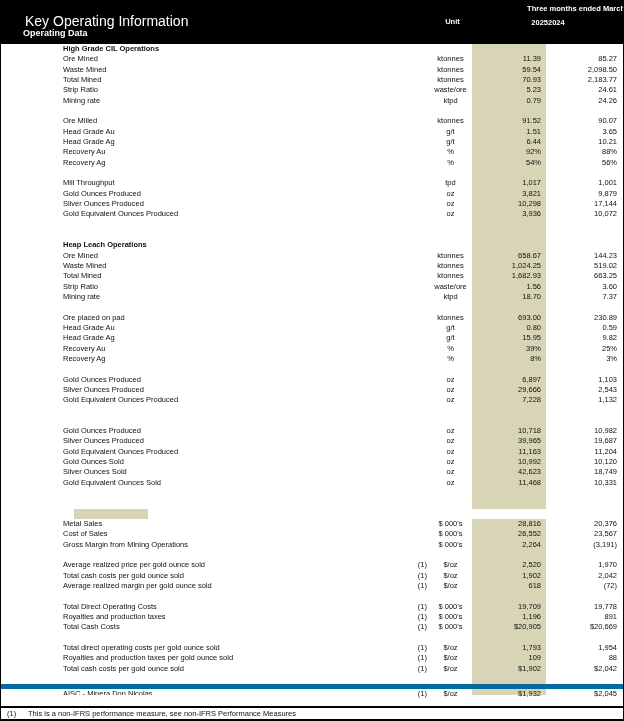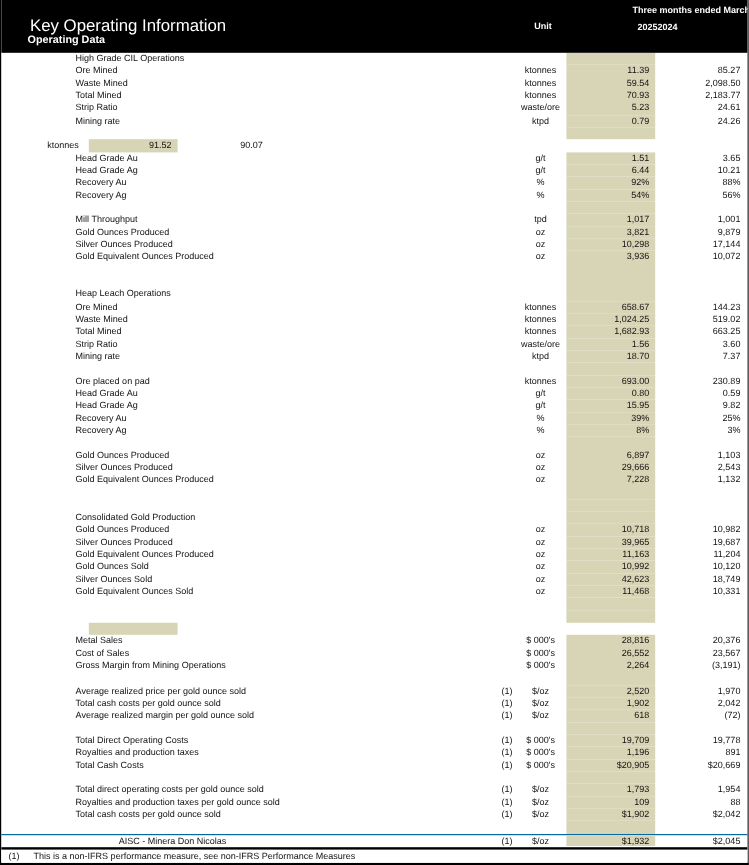--- a/index.html
+++ b/index.html
@@ -14,23 +14,23 @@
   .hdr { height: 44px; background: #000; color: #fff; position: relative; }
   .hdr .title { position: absolute; left: 24px; top: 13px; font-size: 14px; font-weight: normal; white-space: nowrap; }
   .hdr .subtitle { position: absolute; left: 22px; top: 28px; width: 390px; font-size: 9px; font-weight: bold; border-bottom: 1px solid #fff; padding-bottom: 16px; white-space: nowrap; }
   .hdr .unit-label { position: absolute; left: 430px; width: 43px; top: 17px; text-align: center; font-size: 7.5px; font-weight: bold; }
   .hdr .period { position: absolute; left: 473px; width: 151px; top: 4px; text-align: right; font-size: 7.5px; font-weight: bold; white-space: nowrap; }
   .hdr .y25 { position: absolute; left: 473px; width: 74px; top: 18px; text-align: right; font-size: 7.5px; font-weight: bold; }
   .hdr .y24 { position: absolute; left: 547px; width: 77px; top: 18px; font-size: 7.5px; font-weight: bold; }
   
   .tbody { height: 662px; overflow: hidden; }
   .row { display: flex; height: 10.34px; font-size: 7.5px; line-height: 10.34px; white-space: nowrap; }
-  .row.rule { border-top: 1px solid #0369a1; padding-left: 36px; }
+  .row.rule { border-top: 5px solid #0369a1; }
   .c-label { flex: 1; padding-left: 62px; overflow: hidden; }
-  .row.section .c-label { font-weight: normal; }
+  .row.section .c-label { font-weight: bold; }
   .c-marker { width: 30px; text-align: right; padding-right: 2px; }
   .c-unit { width: 43px; text-align: center; }
   .c-v25 { width: 74px; text-align: right; padding-right: 5px; background: var(--band, #d8d4b6); }
   .c-v24 { width: 77px; text-align: right; padding-right: 6px; }
   
   .foot { height: 15px; border-top: 2px solid #000; display: flex; font-size: 7.5px; line-height: 12px; background: #fff; }
   .foot .fn-m { width: 27px; padding-left: 6px; }
   .foot .fn-t { flex: 1; }
 </style>
 </head>
@@ -91,20 +91,21 @@
         <span class="c-v24">24.26</span>
       </div>
       <div class="row">
         <span class="c-label"></span>
         <span class="c-marker"></span>
         <span class="c-unit"></span>
         <span class="c-v25"></span>
         <span class="c-v24"></span>
       </div>
       <div class="row">
+        <span class="c-label">Ore Milled</span>
         <span class="c-marker"></span>
         <span class="c-unit">ktonnes</span>
         <span class="c-v25">91.52</span>
         <span class="c-v24">90.07</span>
       </div>
       <div class="row">
         <span class="c-label">Head Grade Au</span>
         <span class="c-marker"></span>
         <span class="c-unit">g/t</span>
         <span class="c-v25">1.51</span>
@@ -294,27 +295,20 @@
       </div>
       <div class="row">
         <span class="c-label"></span>
         <span class="c-marker"></span>
         <span class="c-unit"></span>
         <span class="c-v25"></span>
         <span class="c-v24"></span>
       </div>
       <div class="row">
         <span class="c-label"></span>
-        <span class="c-marker"></span>
-        <span class="c-unit"></span>
-        <span class="c-v25"></span>
-        <span class="c-v24"></span>
-      </div>
-      <div class="row section">
-        <span class="c-label">Consolidated Gold Production</span>
         <span class="c-marker"></span>
         <span class="c-unit"></span>
         <span class="c-v25"></span>
         <span class="c-v24"></span>
       </div>
       <div class="row">
         <span class="c-label">Gold Ounces Produced</span>
         <span class="c-marker"></span>
         <span class="c-unit">oz</span>
         <span class="c-v25">10,718</span>

